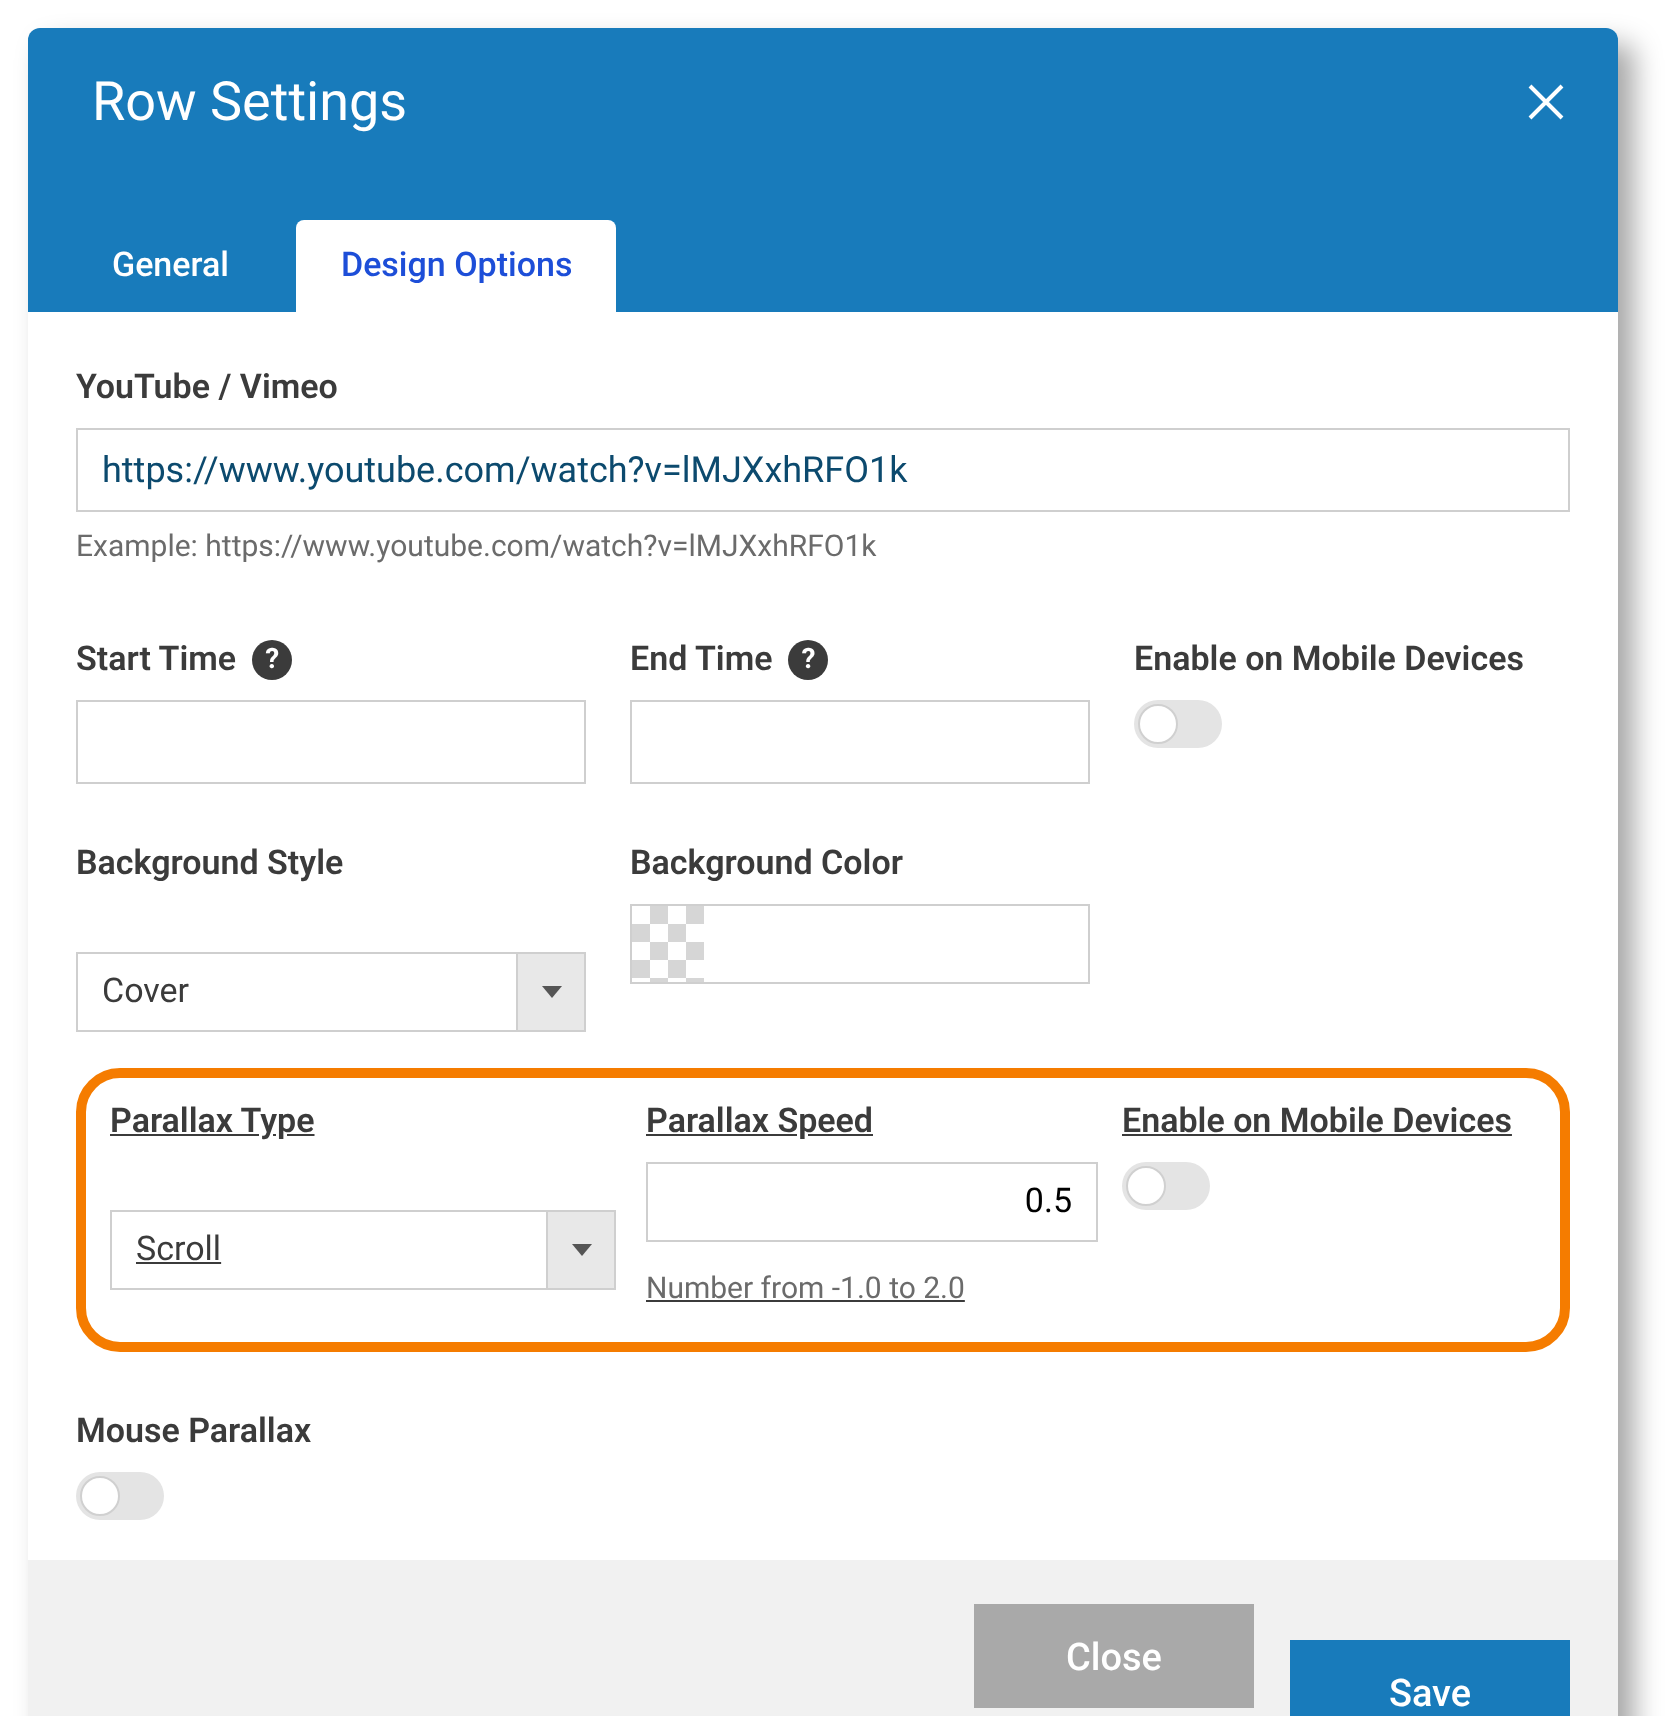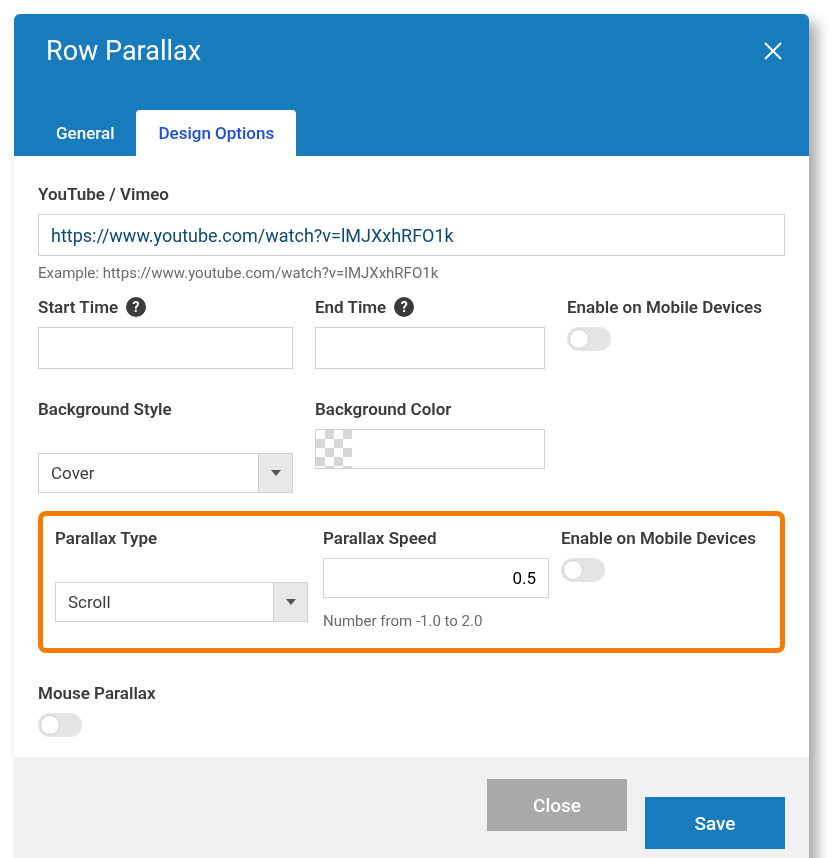--- a/index.html
+++ b/index.html
@@ -33,21 +33,21 @@
   top: 25px;
   right: 24px;
   cursor: pointer;
 }
 .close-x svg { width: 24px; height: 24px; stroke: #fff; stroke-width: 2; }
 .tabs {
   display: flex;
   position: absolute;
   bottom: 0;
   left: 20px;
-  gap: 0;
+  gap: 12px;
 }
 .tab {
   padding: 13px 22px 13px 22px;
   font-size: 17px;
   font-weight: 500;
   cursor: pointer;
   color: #fff;
   border-top-left-radius: 4px;
   border-top-right-radius: 4px;
 }
@@ -90,21 +90,21 @@
 }
 .hint {
   font-size: 15px;
   color: #6b6b6b;
   margin-top: 8px;
 }
 .row3 {
   display: grid;
   grid-template-columns: 255px 230px 1fr;
   column-gap: 22px;
-  margin-top: 15px;
+  margin-top: 38px;
 }
 .row3b {
   display: grid;
   grid-template-columns: 255px 230px 1fr;
   column-gap: 22px;
   margin-top: 30px;
 }
 .select-wrap {
   display: flex;
   border: 1px solid #cfcfcf;
@@ -152,23 +152,24 @@
   width: 36px;
   height: 100%;
   background:
     linear-gradient(45deg, #d6d6d6 25%, transparent 25%, transparent 75%, #d6d6d6 75%),
     linear-gradient(45deg, #d6d6d6 25%, #fff 25%, #fff 75%, #d6d6d6 75%);
   background-size: 18px 18px;
   background-position: 0 0, 9px 9px;
 }
 .highlight-box {
   border: 5px solid #f57c00;
-  border-radius: 8px;
+  border-radius: 22px;
   margin-top: 18px;
   padding: 12px 12px 18px 12px;
+  text-decoration: underline;
 }
 .highlight-inner {
   display: grid;
   grid-template-columns: 260px 230px 1fr;
   column-gap: 8px;
 }
 .small-input {
   border: 1px solid #cfcfcf;
   height: 40px;
   padding: 8px 12px;
@@ -197,21 +198,21 @@
 .btn-secondary { background: #a9a9a9; color: #fff; }
 .btn-primary { background: #187bbb; color: #fff; margin-top: 18px; }
 .mouse-row { margin-top: 30px; }
 </style>
 </head>
 <body>
 
 <div class="dialog">
 
   <div class="header">
-    <div class="header-title">Row Parallax</div>
+    <div class="header-title">Row Settings</div>
     <div class="close-x">
       <svg viewBox="0 0 24 24" fill="none">
           <path d="M4 4 L20 20 M20 4 L4 20"></path>
         </svg>
     </div>
     <div class="tabs">
       <div class="tab">General</div>
       <div class="tab active">Design Options</div>
     </div>
   </div>

